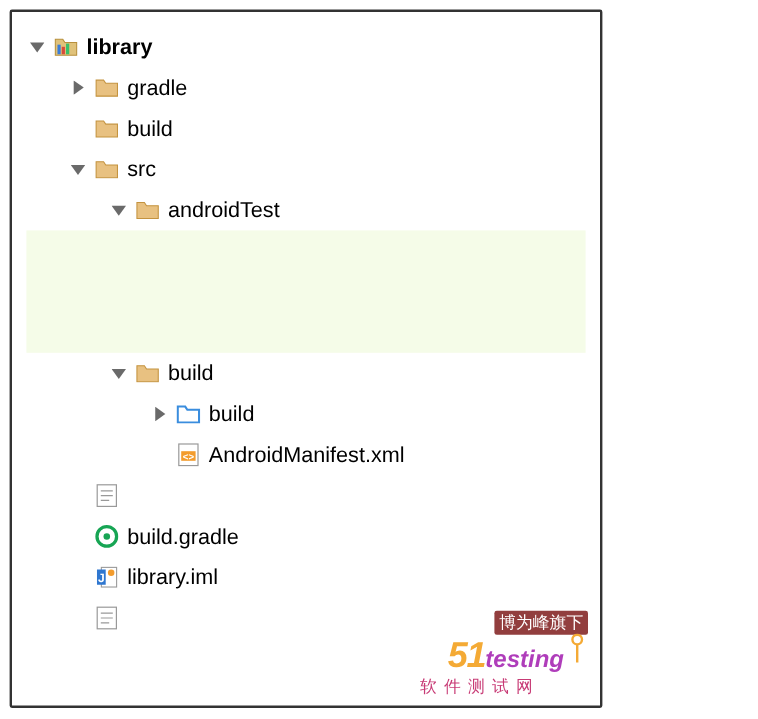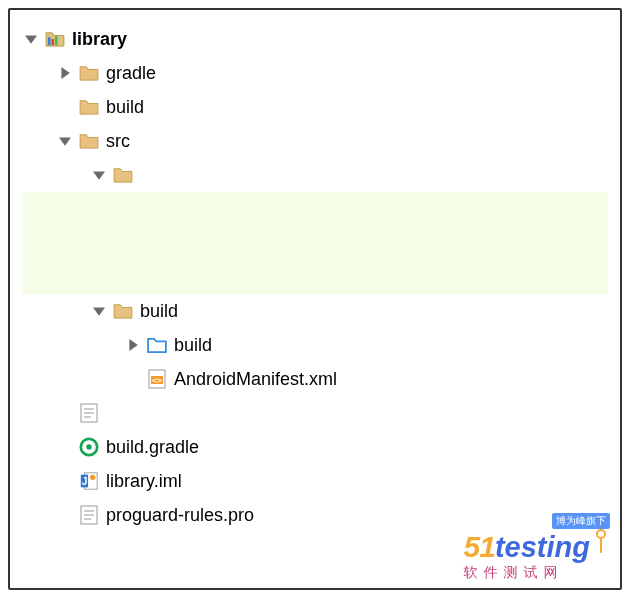--- a/index.html
+++ b/index.html
@@ -12,21 +12,21 @@
     width: 632px;
     height: 599px;
     overflow: hidden;
     position: relative;
   }
   .tree {
     padding: 12px 12px;
     border: 2px solid #333;
     margin: 8px;
     border-radius: 2px;
-    width: 614px;
+    width: 494px;
     height: 582px;
     position: relative;
   }
   .node {
     display: flex;
     align-items: center;
     height: 34px;
     white-space: nowrap;
   }
   .node .arrow {
@@ -69,31 +69,31 @@
   
   .watermark {
     position: absolute;
     right: 10px;
     bottom: 6px;
     font-family: sans-serif;
     pointer-events: none;
     opacity: 0.85;
   }
   .wm-tag {
-    font-size: 10px;
-    background: #3b82f6;
+    font-size: 14px;
+    background: #7f1d1d;
     color: #fff;
     padding: 1px 4px;
     border-radius: 2px;
     display: inline-block;
     margin-bottom: -2px;
   }
-  .wm-main { display: flex; align-items: baseline; }
+  .wm-main { display: flex; align-items: baseline; margin-left: 23px; }
   .wm-51 { font-size: 30px; font-weight: bold; color: #f39c12; font-style: italic; letter-spacing: -1px;}
-  .wm-testing { font-size: 29px; font-weight: bold; color: #1d4ed8; font-style: italic; }
+  .wm-testing { font-size: 20px; font-weight: bold; color: #a21caf; font-style: italic; }
   .wm-sub { font-size: 14px; color: #be185d; letter-spacing: 6px; }
   
   svg { display: block; }
 </style>
 </head>
 <body>
 
 <div class="tree">
 
   <div class="node indent0">
@@ -155,20 +155,21 @@
     <span class="arrow">
       <svg width="12" height="12" viewBox="0 0 10 10">
           <polygon points="0,2 10,2 5,9" fill="#6a6a6a"></polygon>
         </svg>
     </span>
     <span class="icon">
       <svg width="20" height="16" viewBox="0 0 22 18">
           <path d="M1 5 L1 17 L21 17 L21 5 L10 5 L8 2 L1 2 Z" fill="#e8c181" stroke="#c4933f"></path>
         </svg>
     </span>
+    <span class="label">androidTest</span>
   </div>
 
   <div class="hl">
 
     <div class="node indent3 hl-row">
       
       
       
     </div>
 
@@ -266,21 +267,20 @@
   <div class="node indent1">
     <span class="arrow"></span>
     <span class="icon">
       <svg width="18" height="20" viewBox="0 0 18 20">
         <rect x="1" y="1" width="16" height="18" fill="#fff" stroke="#999"></rect>
         <line x1="4" y1="6" x2="14" y2="6" stroke="#999"></line>
         <line x1="4" y1="10" x2="14" y2="10" stroke="#999"></line>
         <line x1="4" y1="14" x2="11" y2="14" stroke="#999"></line>
       </svg>
     </span>
-    <span class="label">proguard-rules.pro</span>
   </div>
 
   <div class="watermark">
     <div style="text-align:right;"><span class="wm-tag">博为峰旗下</span></div>
     <div class="wm-main">
       <span class="wm-51">51</span>
         <span class="wm-testing">testing</span>
       <svg width="18" height="28" viewBox="0 0 18 28" style="margin-left:2px;">
         <circle cx="9" cy="5" r="4" fill="none" stroke="#f39c12" stroke-width="2"></circle>
         <line x1="9" y1="9" x2="9" y2="24" stroke="#f39c12" stroke-width="2"></line>

